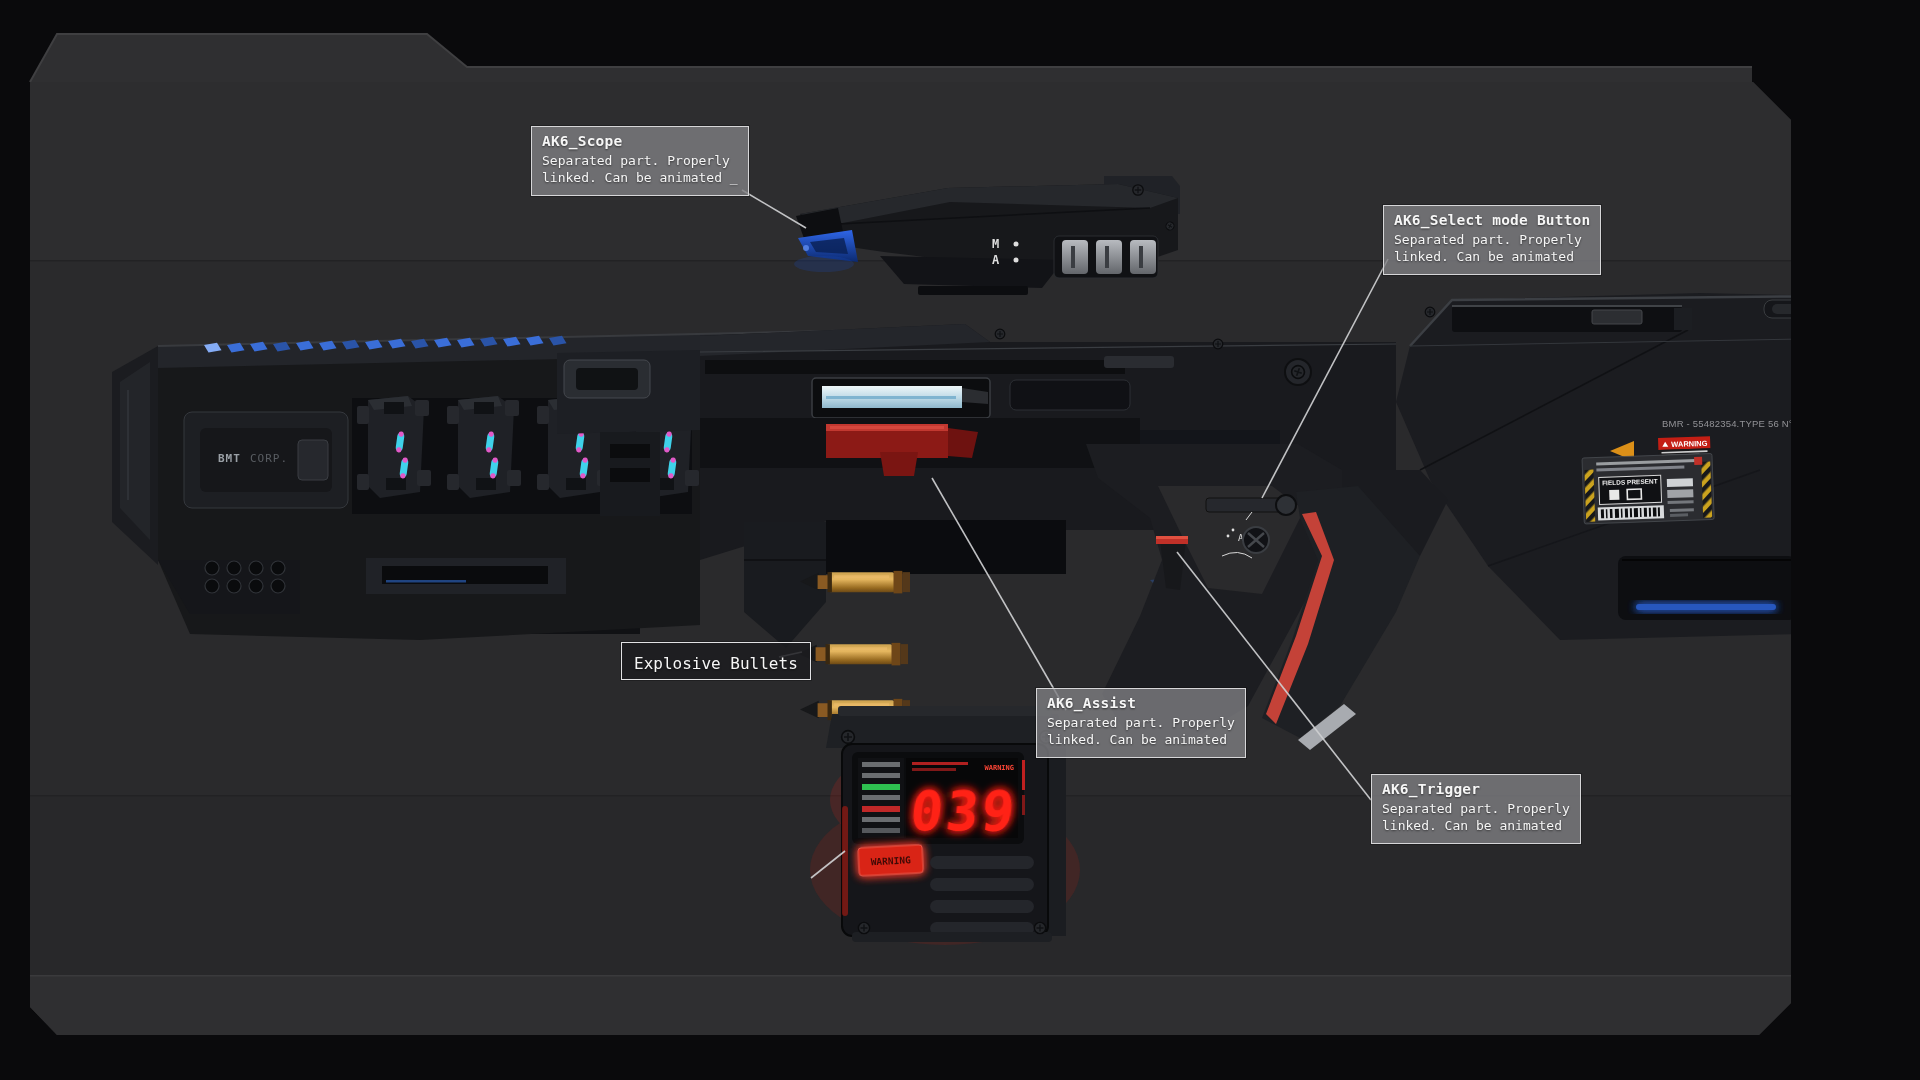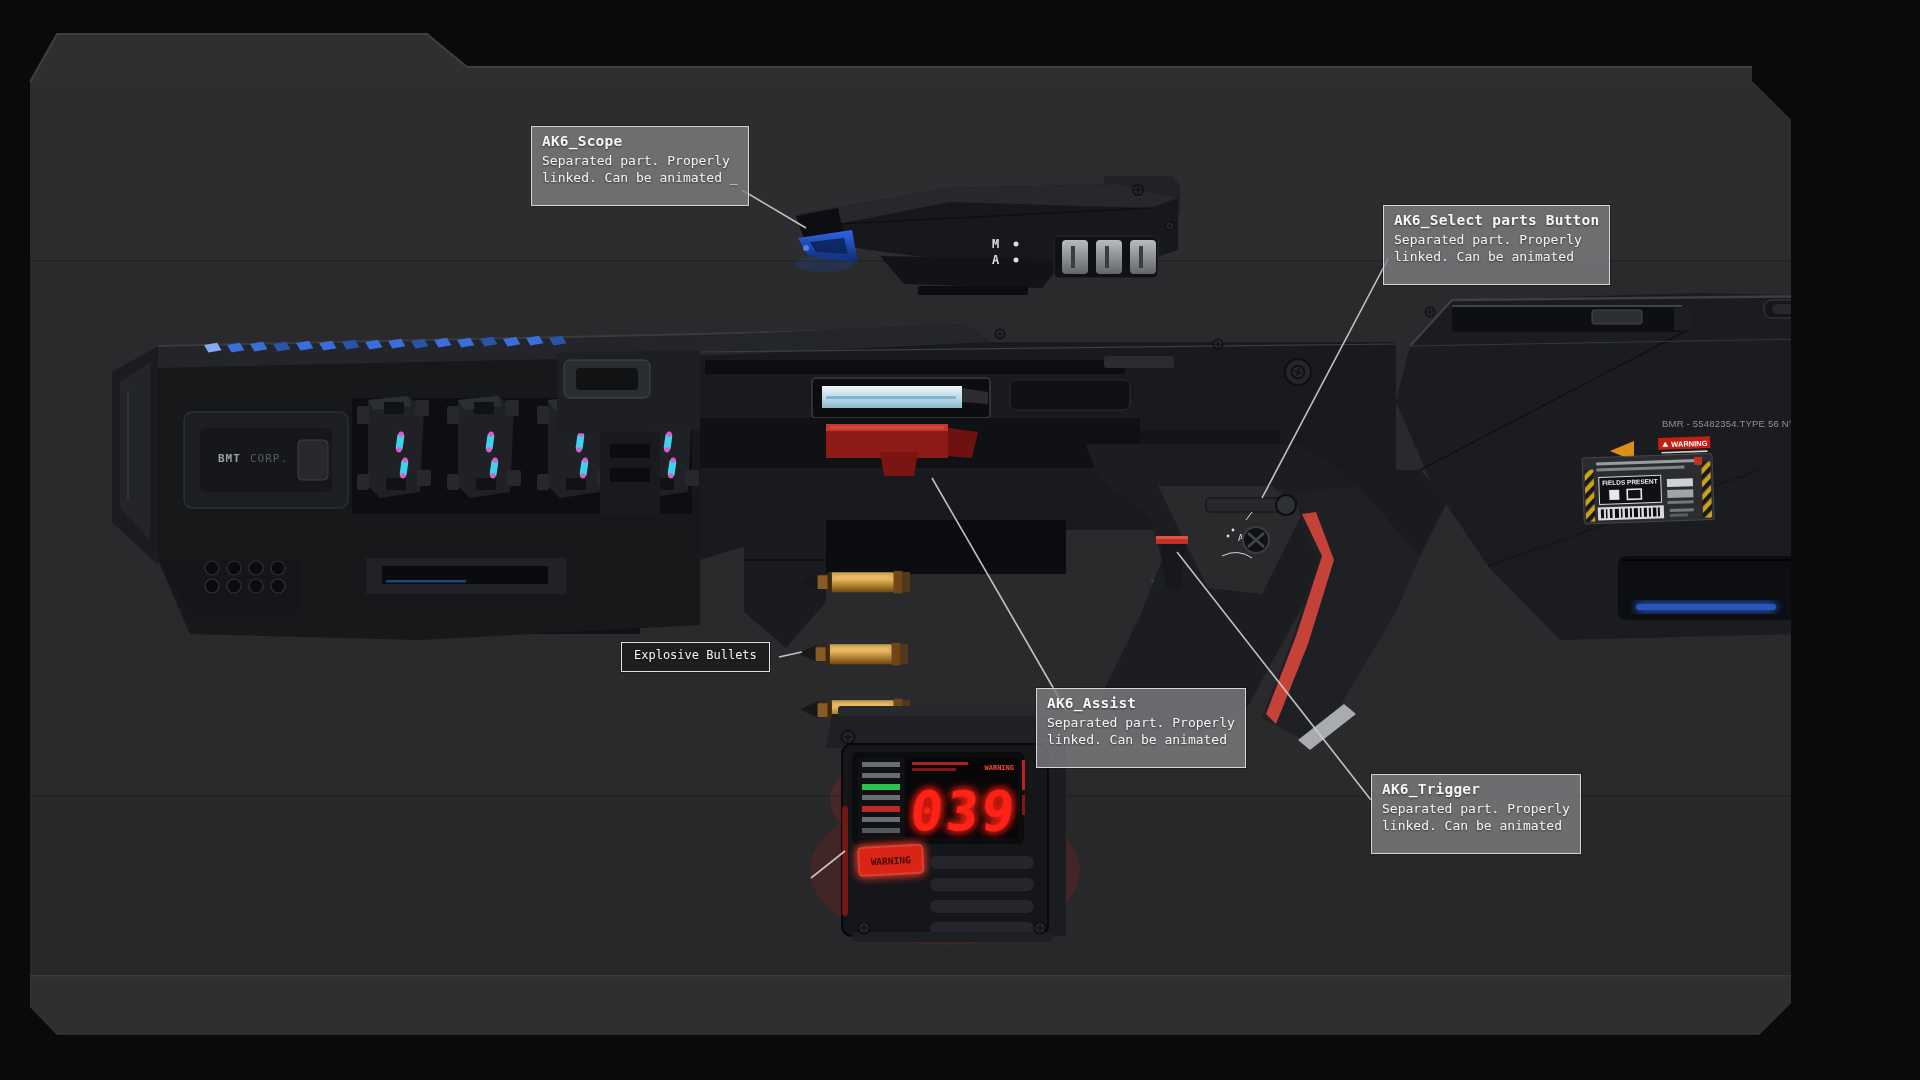--- a/index.html
+++ b/index.html
@@ -1,25 +1,25 @@
 <!DOCTYPE html>
 <html><head>
 <meta charset="utf-8">
 <style>
   html,body{margin:0;padding:0;background:#0a0a0c;width:1920px;height:1080px;overflow:hidden}
   .stage{position:absolute;left:0;top:0;width:1920px;height:1080px;
          font-family:"DejaVu Sans Mono",monospace}
   svg{position:absolute;left:0;top:0}
   .callout{position:absolute;background:rgba(126,126,130,.80);border:1px solid #d6d6d8;
-           padding:6px 10px 18px;color:#f6f6f6;font:13px/17.5px "DejaVu Sans Mono",monospace;
+           padding:6px 10px 8px;color:#f6f6f6;font:13px/17.5px "DejaVu Sans Mono",monospace;
            text-shadow:0 1px 2px rgba(0,0,0,.55);box-shadow:0 0 0 1px rgba(0,0,0,.25)}
   .callout .t{font-weight:bold;font-size:14.5px;letter-spacing:.2px;margin-bottom:1px}
   .callout .b{white-space:pre-line}
-  .callout.dark{background:rgba(28,28,32,.85);border-color:#e2e2e4;padding:4px 12px 6px;
-                font-size:12px}
+  .callout.dark{background:rgba(28,28,32,.85);border-color:#e2e2e4;padding:12px 12px 6px;
+                font-size:16px}
   text{font-family:"DejaVu Sans Mono",monospace}
   .sans{font-family:"Liberation Sans",sans-serif}
 </style>
 </head>
 <body>
 
 <div class="stage">
 
 <svg width="1920" height="1080" viewBox="0 0 1920 1080">
   <defs>
@@ -377,21 +377,21 @@
   </g>
 </svg>
 
 <div class="callout" style="left:531px;top:126px">
   <div class="t">AK6_Scope</div>
   <div class="b">Separated part. Properly
 linked. Can be animated _</div>
 </div>
 
 <div class="callout" style="left:1383px;top:205px">
-  <div class="t">AK6_Select parts Button</div>
+  <div class="t">AK6_Select mode Button</div>
   <div class="b">Separated part. Properly
 linked. Can be animated</div>
 </div>
 
 <div class="callout" style="left:1036px;top:688px">
   <div class="t">AK6_Assist</div>
   <div class="b">Separated part. Properly
 linked. Can be animated</div>
 </div>
 

